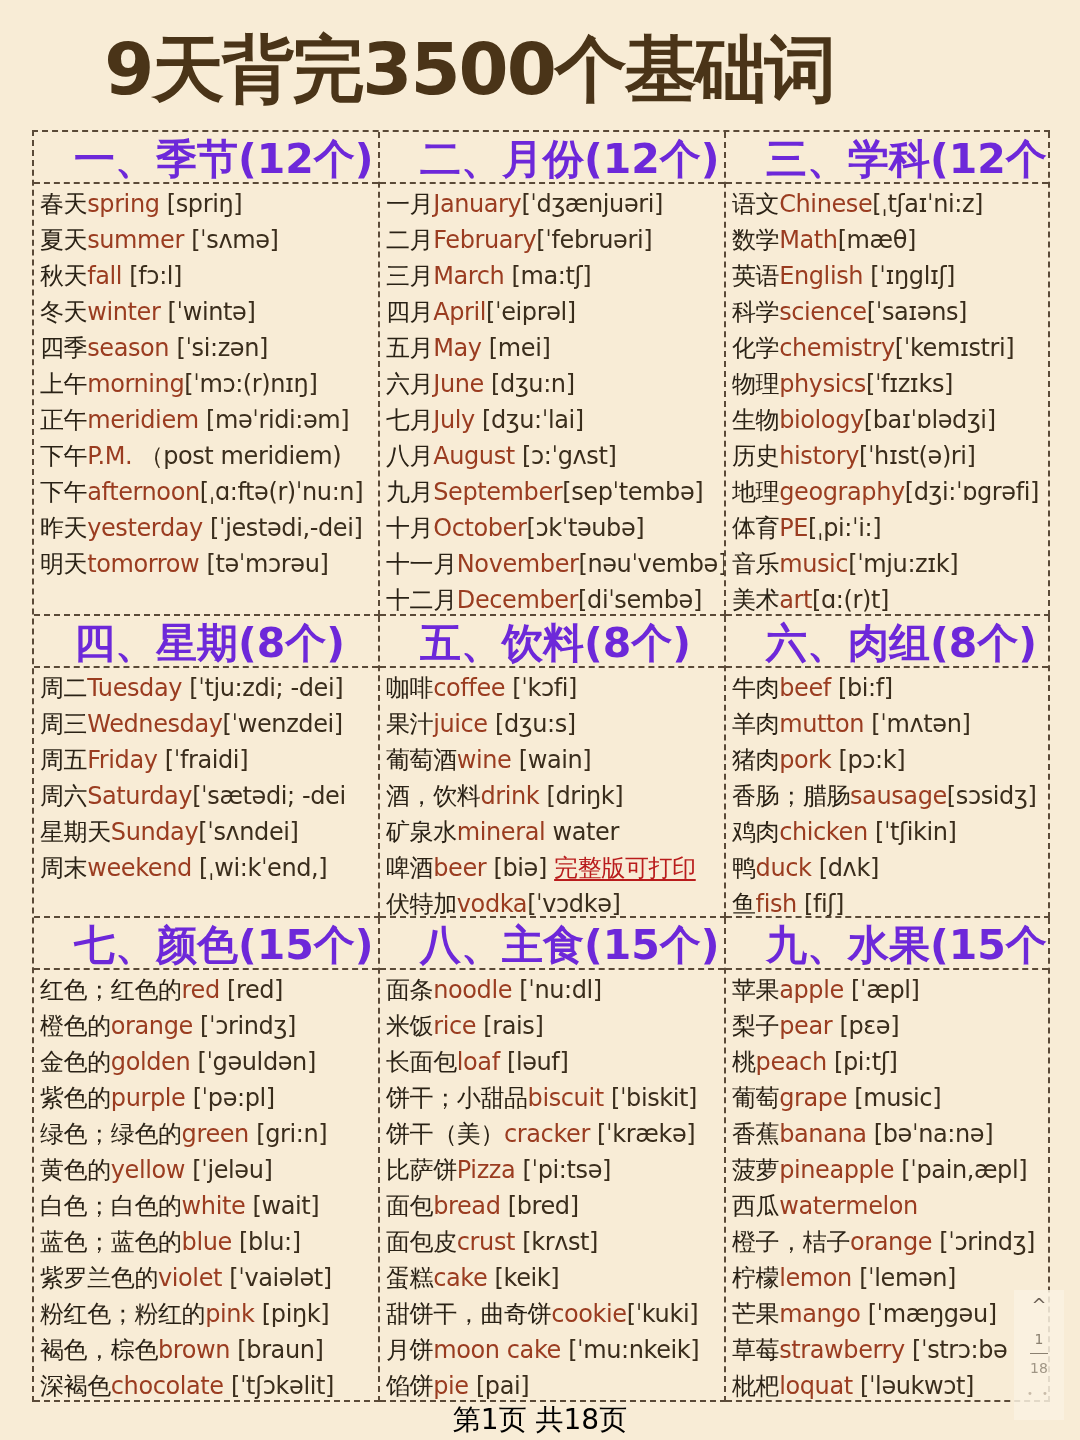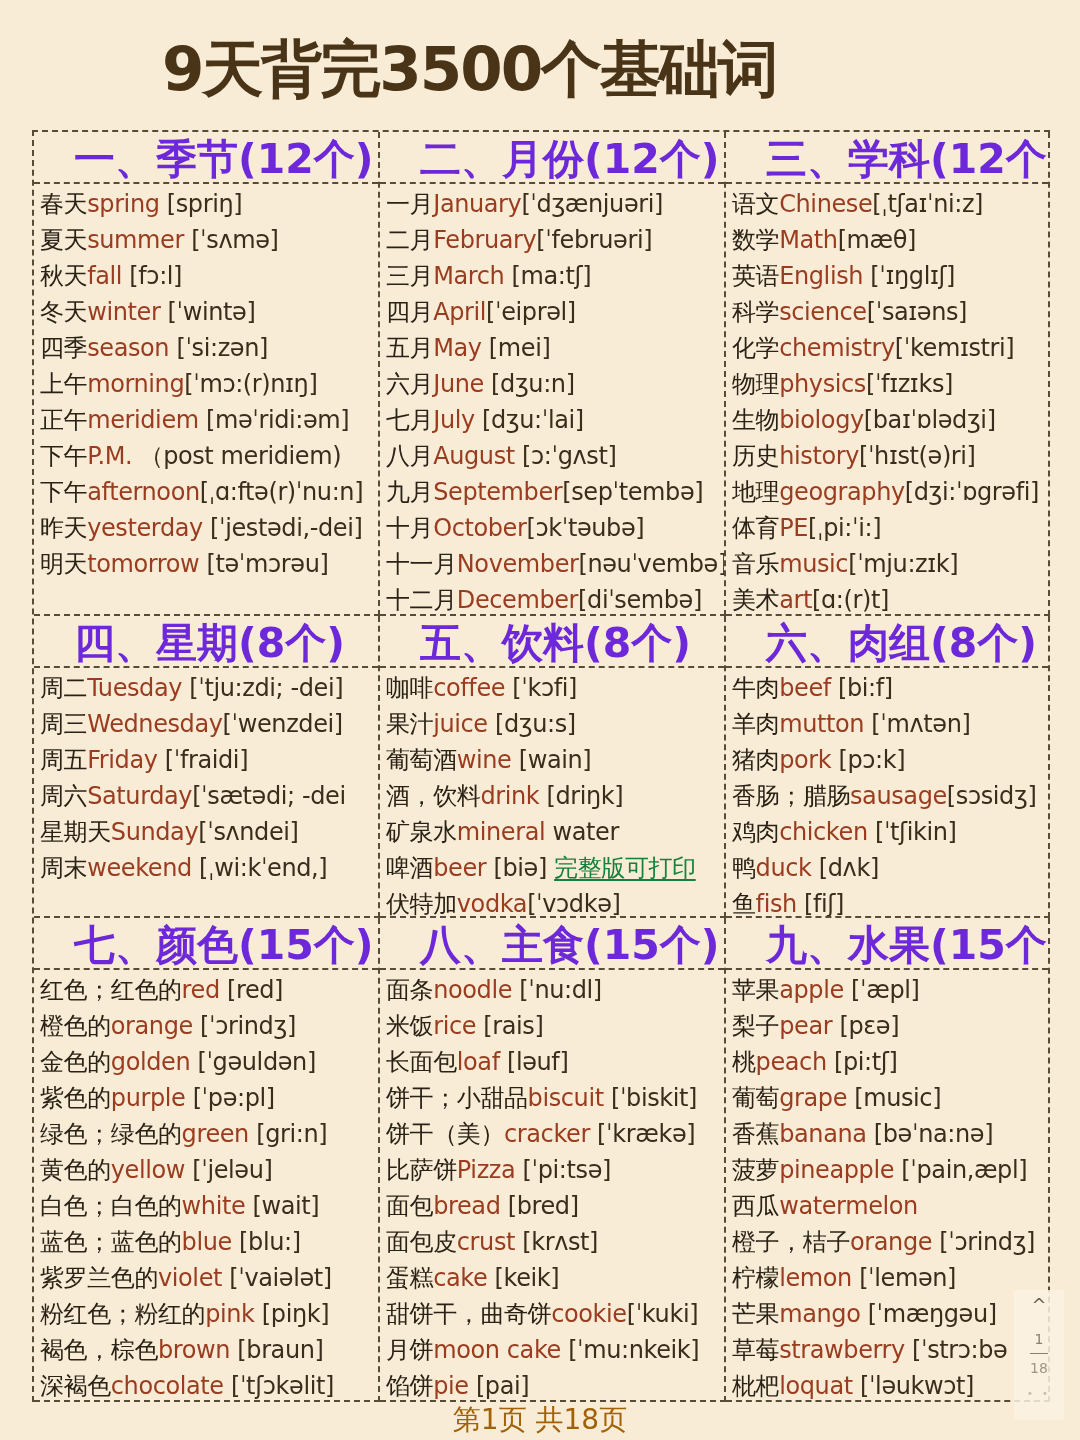--- a/index.html
+++ b/index.html
@@ -6,21 +6,21 @@
   body {
     width: 1080px; height: 1440px; overflow: hidden;
     background: #f8ecd6;
     font-family: "DejaVu Sans", "Liberation Sans", sans-serif;
     color: #3a2d1c;
     position: relative;
   }
   .title {
     position: absolute; left: 0; top: 14px; width: 939px;
     text-align: center;
-    font-size: 61px; font-weight: bold; color: #4a3418;
+    font-size: 72px; font-weight: bold; color: #4a3418;
     letter-spacing: -2px;
     line-height: 110px;
   }
   .grid {
     position: absolute; left: 32px; top: 130px; width: 1016px;
     display: grid;
     grid-template-columns: 346px 346px 324px;
     grid-template-rows: 484px 302px 484px;
     border-top: 2px dashed #5a4a38;
     border-left: 2px dashed #5a4a38;
@@ -38,24 +38,24 @@
     padding-left: 40px; white-space: nowrap;
   }
   .list { padding: 2px 0 0 6px; }
   .row {
     height: 36px; line-height: 36px;
     font-size: 24px; white-space: nowrap; letter-spacing: -0.4px;
   }
   .cn { color: #2a2216; }
   .en { color: #9a3c20; }
   .ph { color: #3a2d1c; }
-  .note { color: #15803d; text-decoration: underline; text-underline-offset: 3px; }
+  .note { color: #b91c1c; text-decoration: underline; text-underline-offset: 3px; }
   .footer {
     position: absolute; left: 0; top: 1400px; width: 1080px; text-align: center;
-    font-size: 28px; color: #a16207; line-height: 40px;
+    font-size: 28px; color: #000000; line-height: 40px;
   }
   .pager {
     position: absolute; left: 1014px; top: 1290px; width: 50px; height: 130px;
     background: rgba(250,242,226,0.85);
     display: flex; flex-direction: column; align-items: center;
     color: #9a8f80; font-size: 14px;
   }
   .pager .up { margin-top: 4px; font-size: 18px; color: #6b6055; cursor: pointer; }
   .pager .cur { margin-top: 16px; color: #8a8070; }
   .pager .sep { width: 18px; height: 1px; background: #8a8070; margin: 6px 0; }

